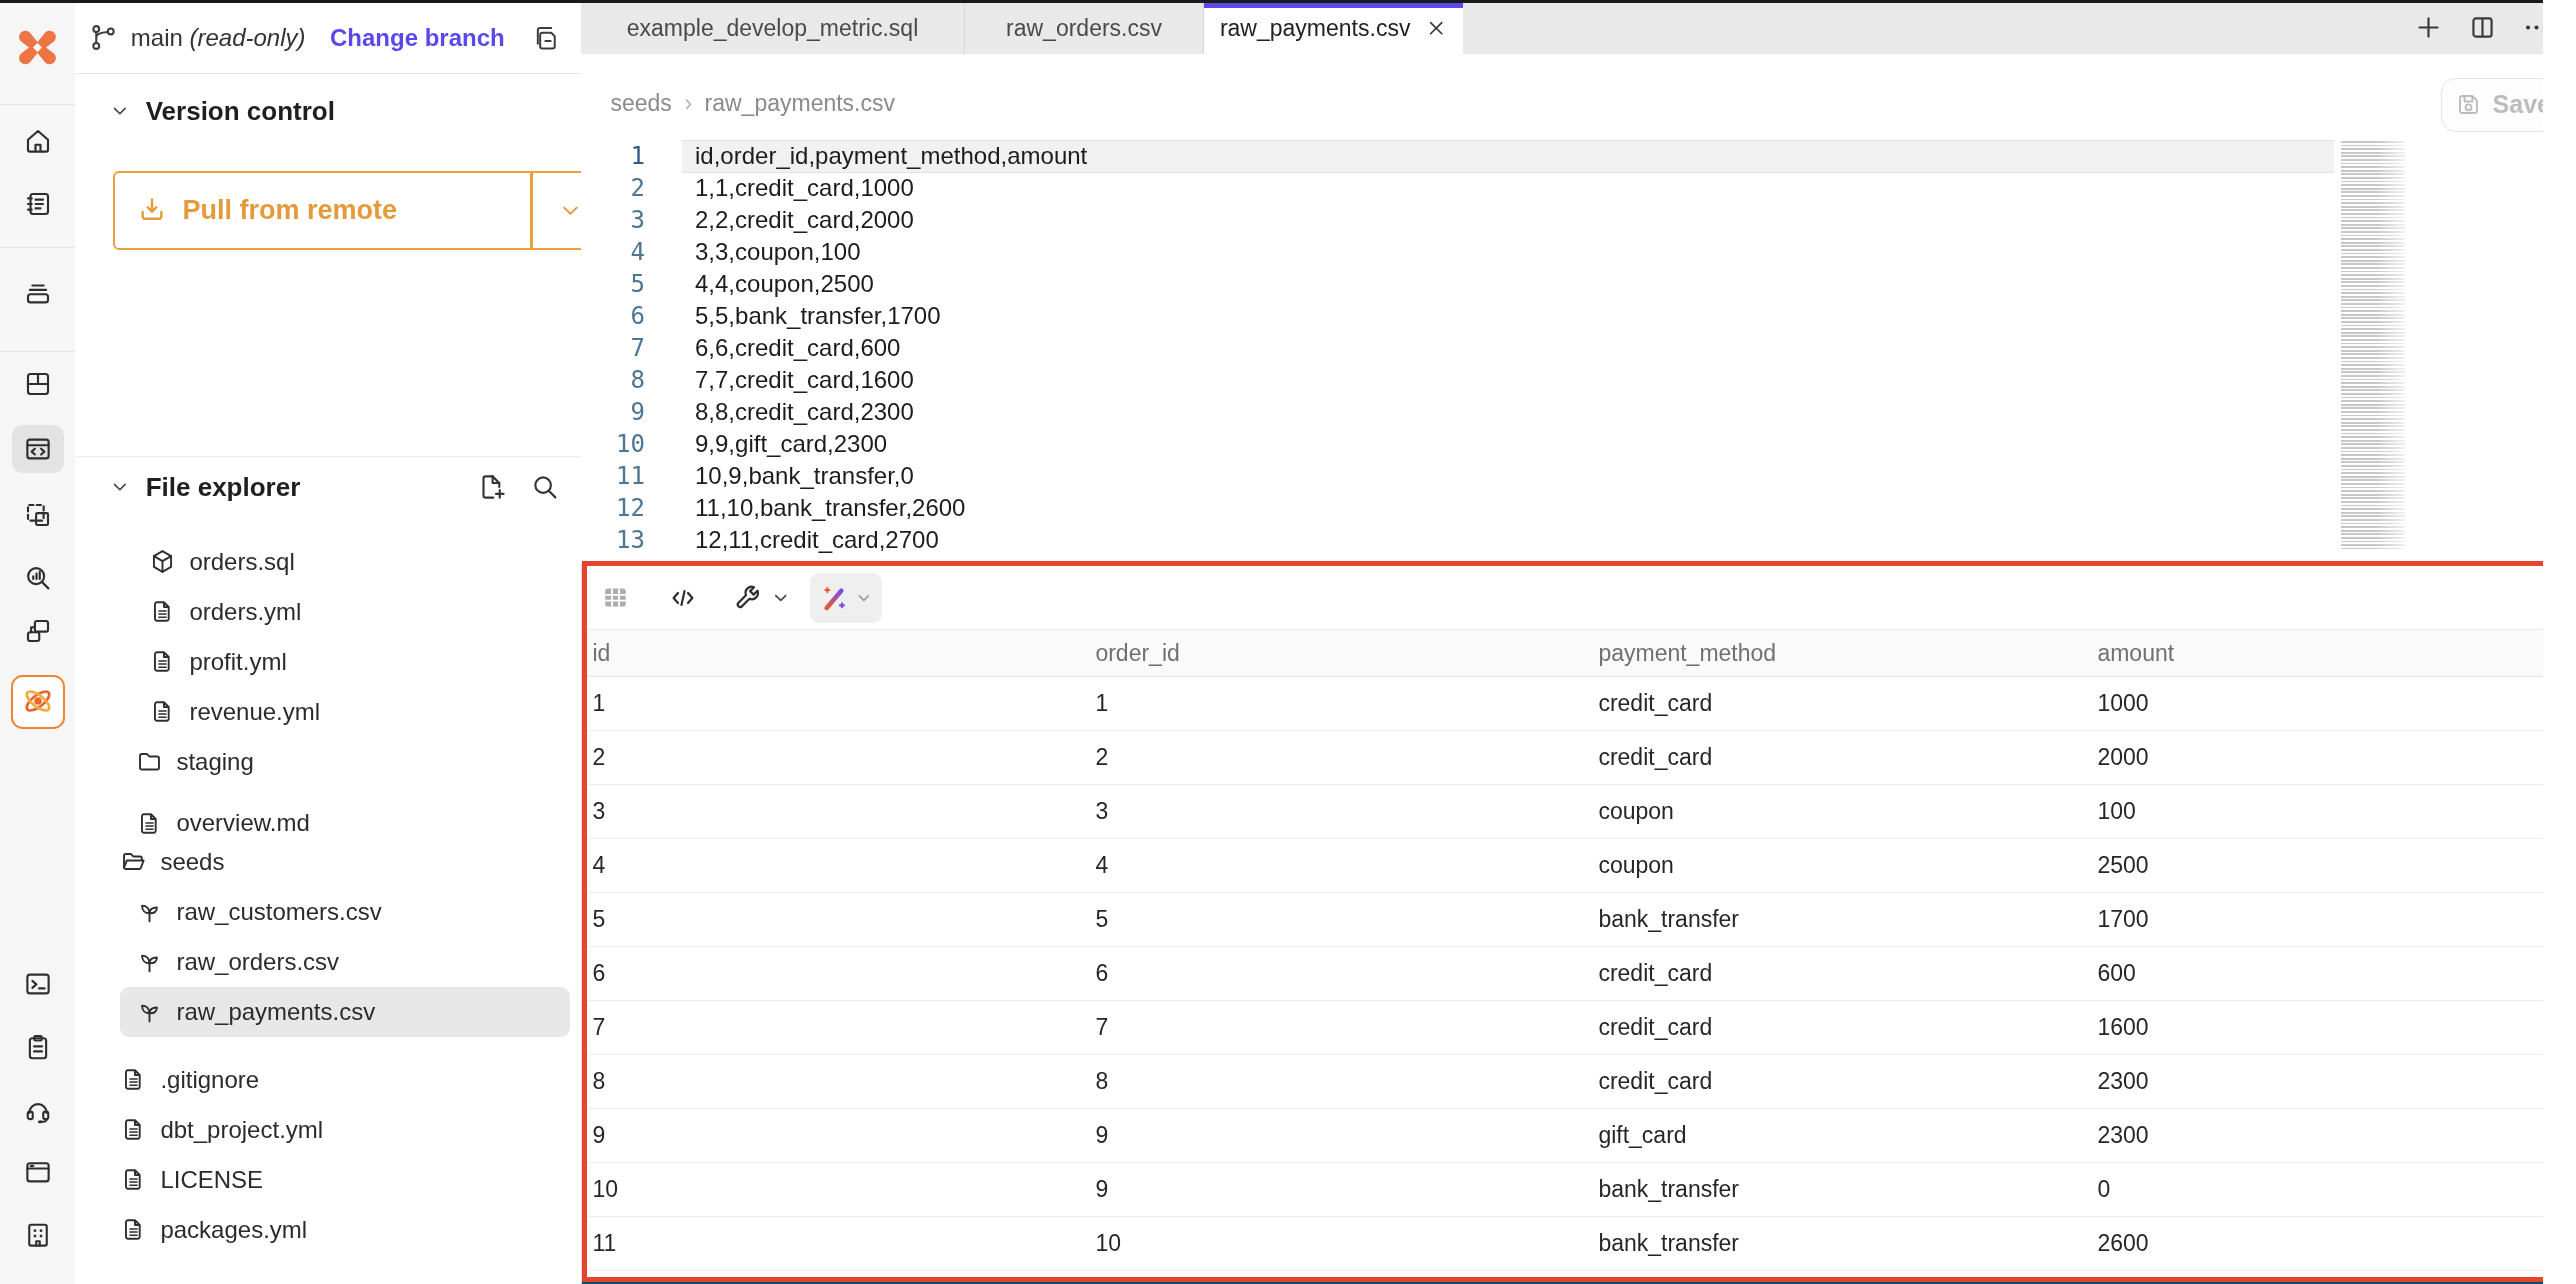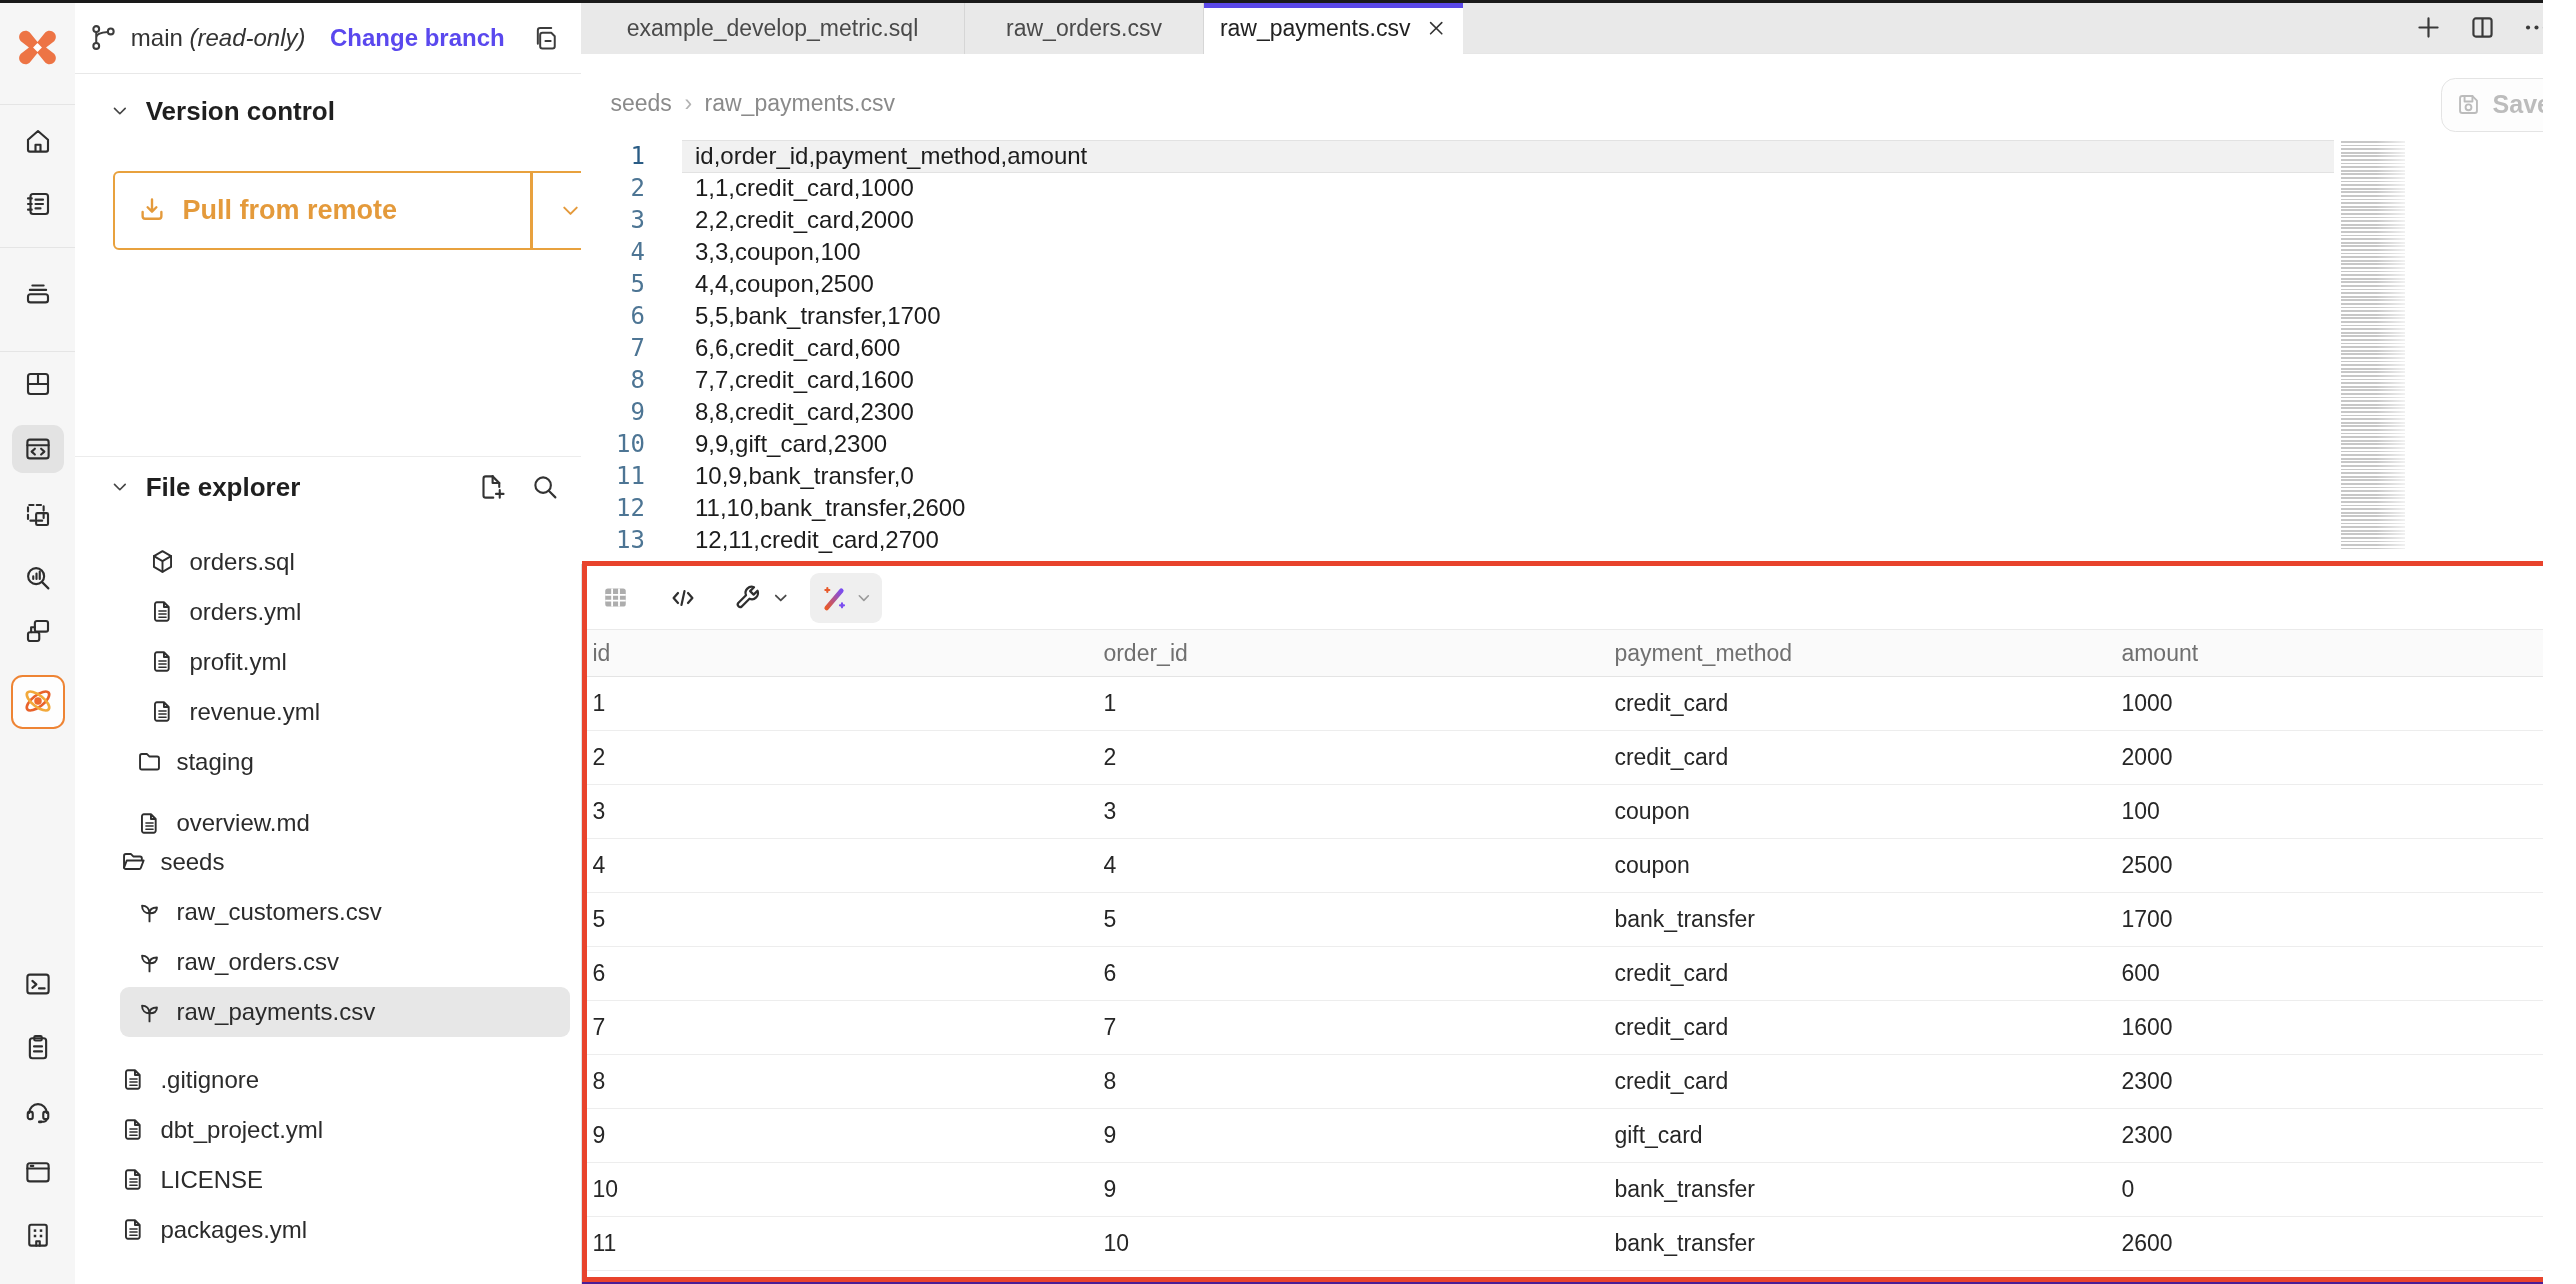--- a/index.html
+++ b/index.html
@@ -1,16 +1,16 @@
 <!DOCTYPE html>
 <html style="font-size:14.3px"><head>
 <meta charset="utf-8">
 <style>
   html,body{margin:0;padding:0;background:#ffffff;}
-  .app{position:relative;width:2543px;height:1284px;overflow:hidden;background:#4c1d95;
+  .app{position:relative;width:2543px;height:1284px;overflow:hidden;background:#0c4a6e;
        font-family:"Liberation Sans",sans-serif;color:#2b2b2b;}
   .topstrip{position:absolute;left:0;top:0;width:2576px;height:2.7px;background:#1a1a1a;z-index:50;}
 
   
   .abar{position:absolute;left:0;top:2.7px;width:75px;height:1282px;background:#f6f6f6;border-right:0.9px solid #e2e2e2;}
   .abar .logo{position:absolute;left:17px;top:24px;width:41px;height:41px;}
   .abar .divider{position:absolute;left:0;width:75px;height:0.9px;background:#e5e5e5;}
   .aicon{position:absolute;left:50%;transform:translateX(-50%);width:30px;height:30px;color:#2e2e2e;}
   .aicon svg{width:30px;height:30px;display:block;}
   .aicon.active-bg::before{content:"";position:absolute;left:-10.7px;top:-9px;width:52px;height:48px;background:#e3e3e3;border-radius:10.7px;z-index:-1;}
@@ -86,21 +86,21 @@
   .ico-wrench{width:30px;height:30px;margin-left:35px;}
   .ico-chev{width:21.5px;height:21.5px;margin-left:7.2px;color:#4a4a4a;}
   .aibtn{margin-left:18px;width:72px;height:50px;background:#efefef;border-radius:9px;display:flex;align-items:center;justify-content:center;gap:3.6px;}
   .aibtn .wand{width:32px;height:32px;}
   .aibtn .chev{width:19.7px;height:19.7px;color:#9a9a9a;}
   .btabs{display:flex;margin-left:59px;height:100%;}
   .btab{padding:0 32px;display:flex;align-items:center;font-size:24px;color:#3f3f3f;position:relative;white-space:nowrap;}
   .btab.active{color:#141414;font-weight:500;}
   .btab.active::after{content:"";position:absolute;left:0;right:0;bottom:-0.9px;height:5.4px;background:#6b6b6b;}
 
-  .grid-row{display:grid;grid-template-columns:503px 503px 499px auto;padding-left:5.4px;box-sizing:border-box;gap:8px;}
+  .grid-row{display:grid;grid-template-columns:503px 503px 499px auto;padding-left:5.4px;box-sizing:border-box;}
   .thead{height:47px;background:#fafafa;border-bottom:0.9px solid #e4e4e4;align-items:center;font-size:23px;color:#707070;}
   .trow2{height:54px;border-bottom:1.8px solid #ededed;align-items:center;font-size:23px;color:#262626;background:#fff;}
 </style>
 </head>
 <body>
 
 <div class="app">
   <div class="topstrip"></div>
 
   <aside class="abar">

